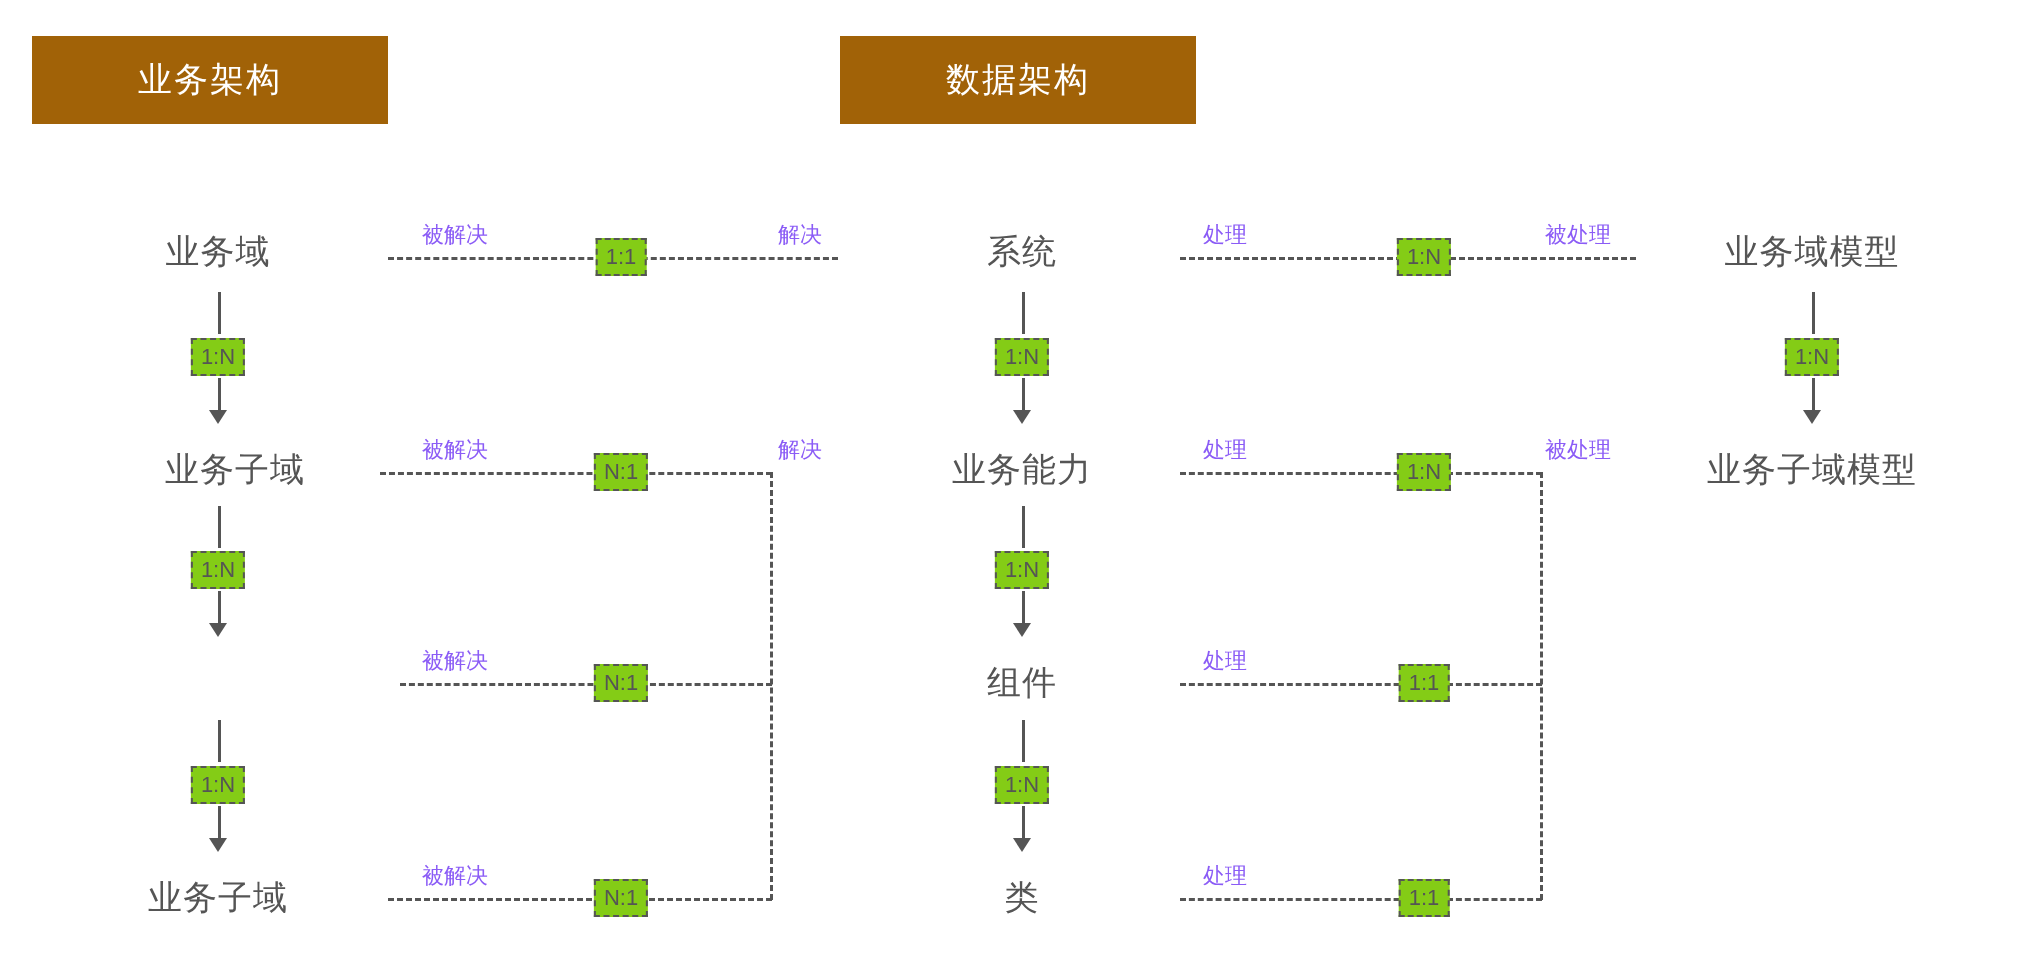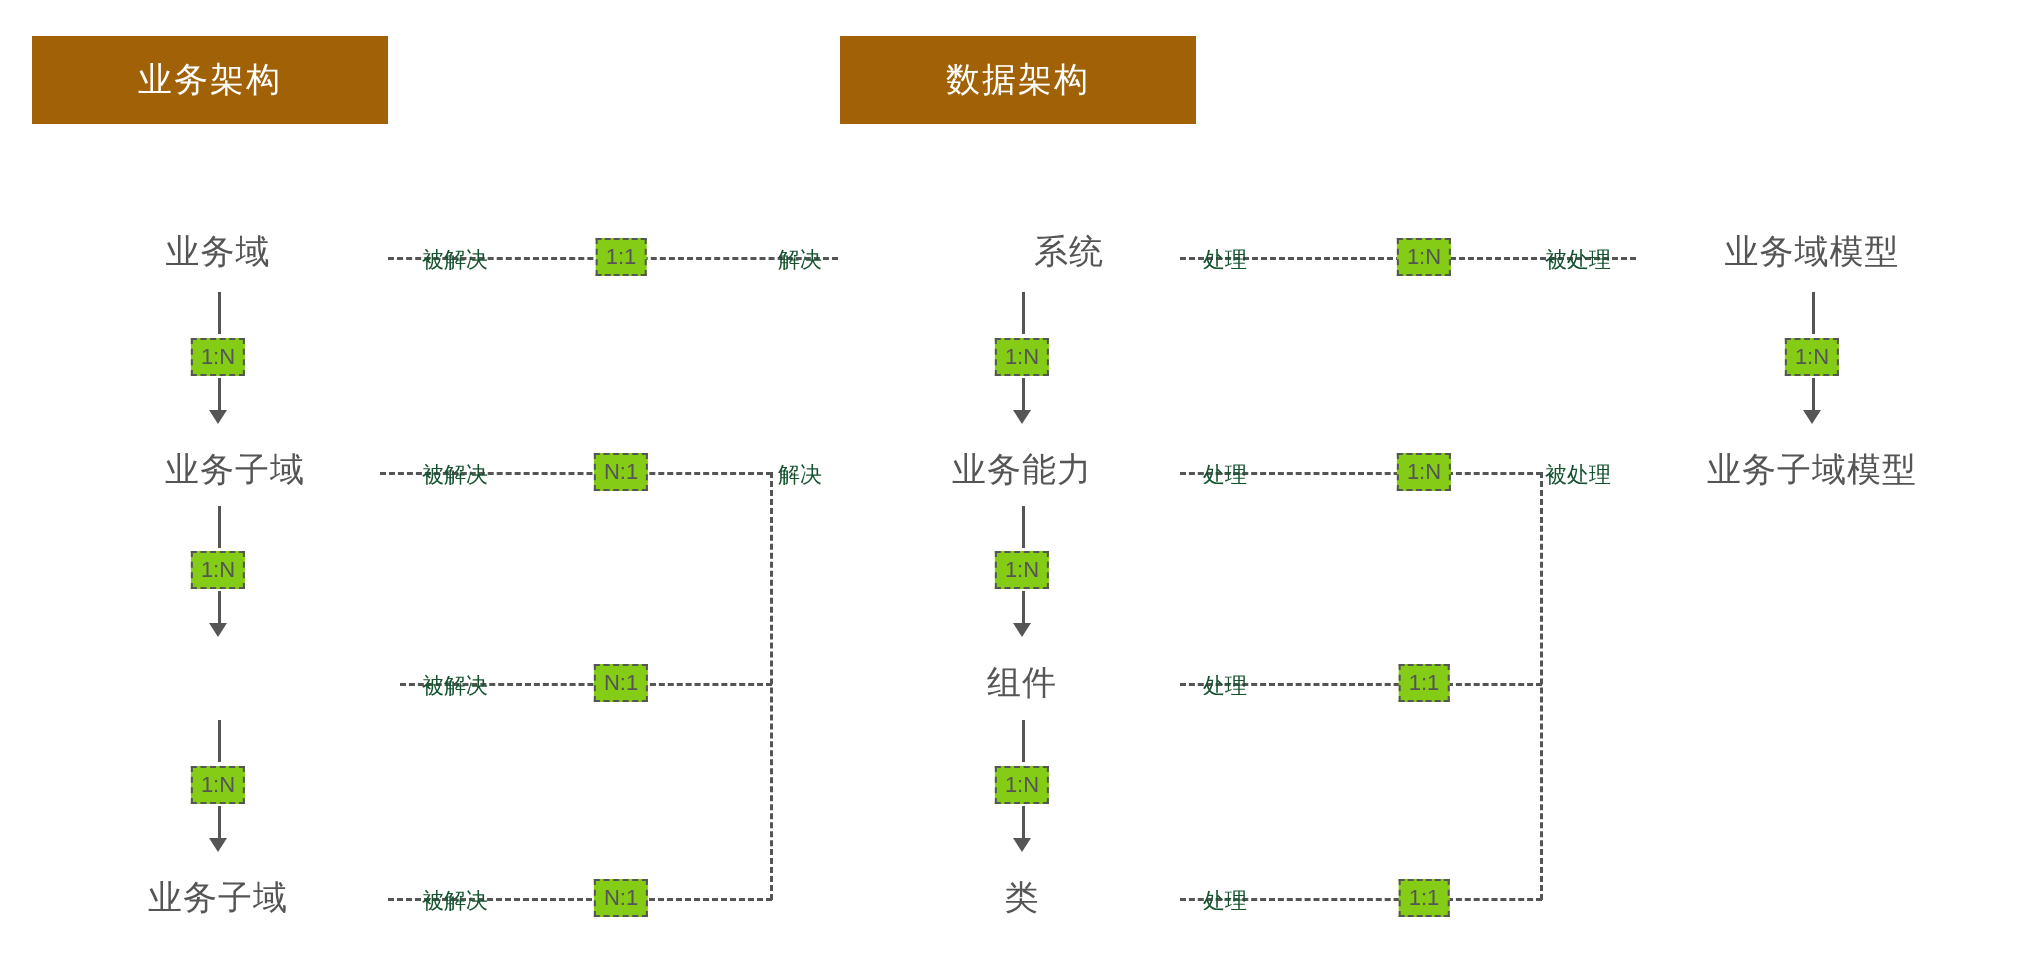--- a/index.html
+++ b/index.html
@@ -57,25 +57,24 @@
     background: #84cc16;
     transform: translate(-50%, -50%);
     white-space: nowrap;
     z-index: 3;
   }
 
   
   .edge-label {
     position: absolute;
     font-size: 22px;
-    color: #14532d;
+    color: #8b5cf6;
     white-space: nowrap;
     transform: translate(-50%, -100%);
     z-index: 2;
-    margin-top: 25px;
   }
 
   
   .h-line {
     position: absolute;
     border-top: 3px dashed #555555;
     height: 0;
     z-index: 1;
   }
   .v-line {
@@ -176,21 +175,21 @@
   <div class="h-line" style="left:388px; top:898px; width:384px;"></div>
   <div class="chip" style="left:621px; top:898px;">
     <span>N:1</span>
   </div>
   <div class="edge-label" style="left:455px; top:891px;">
     <span>被解决</span>
   </div>
 
   <div class="v-line" style="left:770px; top:472px; height:428px;"></div>
 
-  <div class="node" style="left:1022px; top:252px;margin-left:47px;">
+  <div class="node" style="left:1022px; top:252px;">
     <span>系统</span>
   </div>
   <div class="node" style="left:1022px; top:470px;">
     <span>业务能力</span>
   </div>
   <div class="node" style="left:1022px; top:683px;">
     <span>组件</span>
   </div>
   <div class="node" style="left:1022px; top:898px;">
     <span>类</span>

